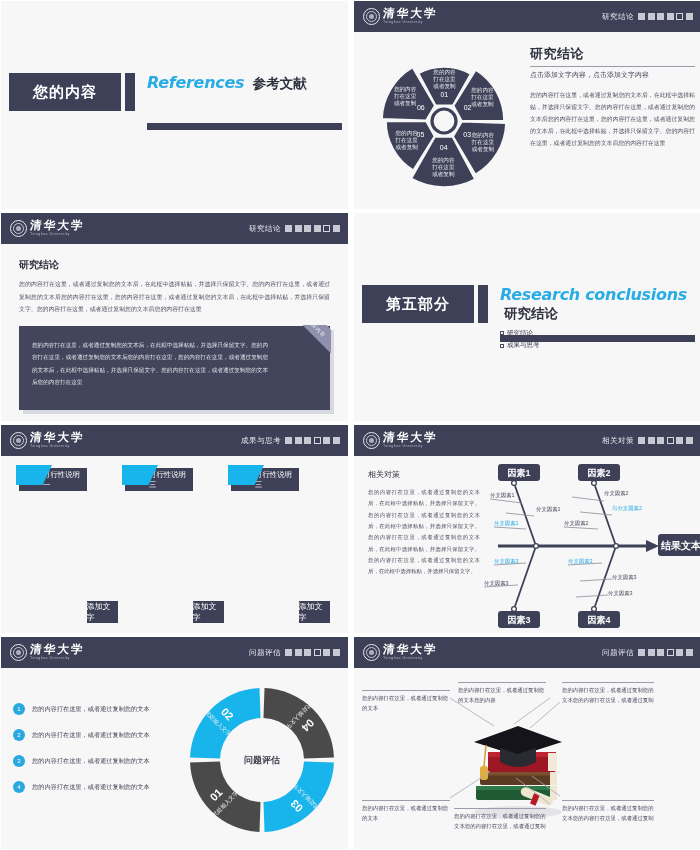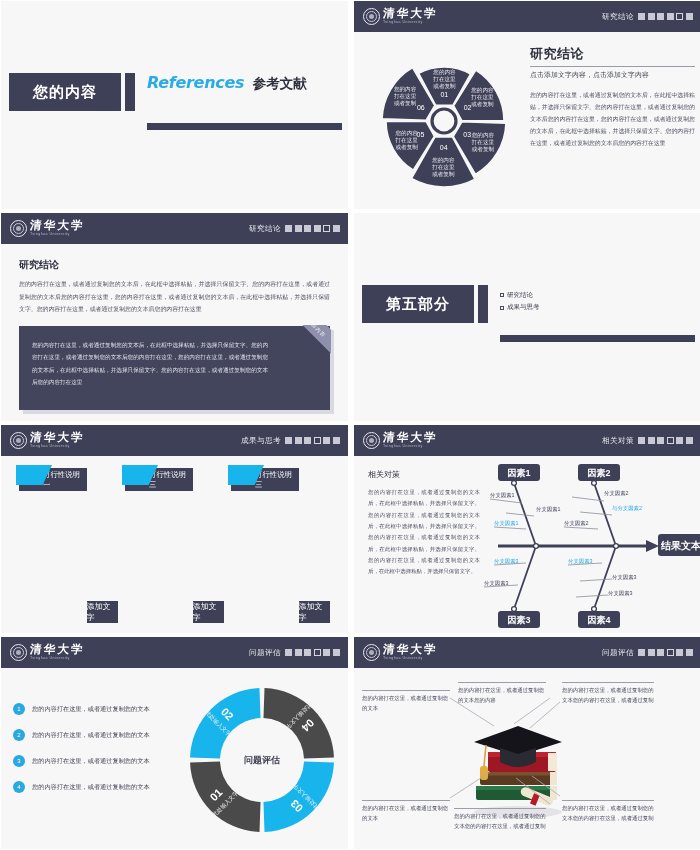--- a/index.html
+++ b/index.html
@@ -276,20 +276,24 @@
         </div>
       </div>
     </div>
   </div>
 
   <div class="slide">
     <div class="sec">
       <div class="sec-badge">第五部分</div>
       <div class="sec-tick"></div>
       <div class="sec-head">
+        <div>
+          <span class="sec-en">Research conclusions</span>
+          <span class="sec-cn">研究结论</span>
+        </div>
         <div class="sec-bullets" id="sec4-bullets">
             <div class="sec-bullet">
               <span class="sq"></span>
               <span>研究结论</span>
             </div>
             <div class="sec-bullet">
               <span class="sq"></span>
               <span>成果与思考</span>
             </div>
           </div>

